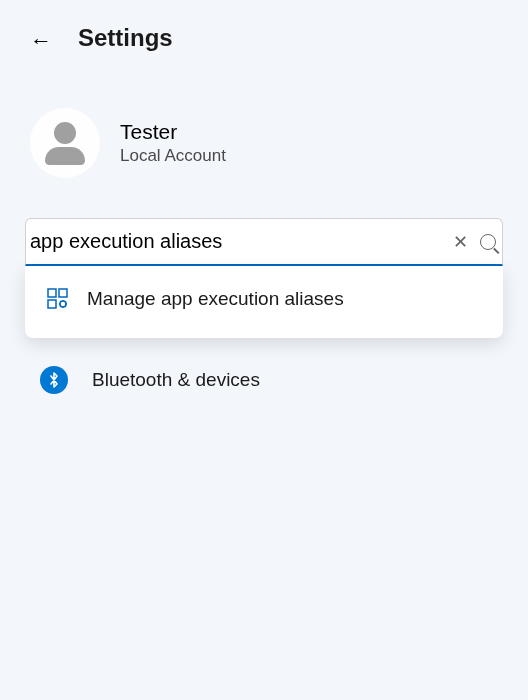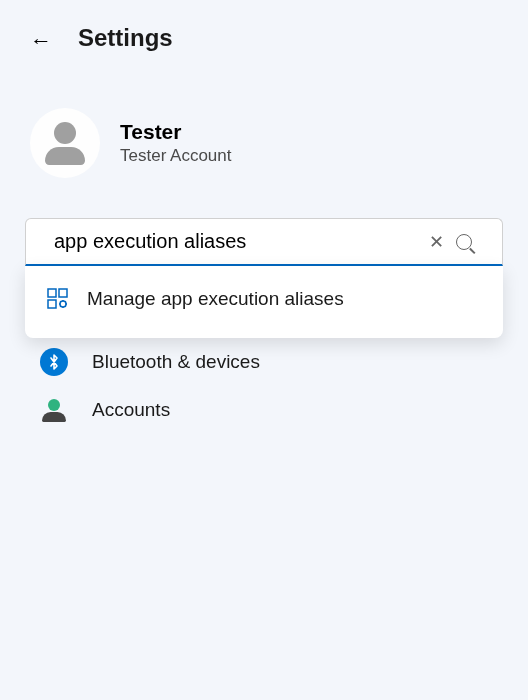--- a/index.html
+++ b/index.html
@@ -60,41 +60,41 @@
       border-radius: 20px 20px 6px 6px;
       background: #a0a0a0;
     }
     .user-info {
       display: flex;
       flex-direction: column;
       gap: 2px;
     }
     .user-name {
       font-size: 21px;
-      font-weight: 700;
+      font-weight: 400;
       color: #000;
     }
     .user-type {
       font-size: 17px;
       color: #4a4a4a;
     }
     .search-container {
       margin: 10px 25px 0 25px;
       position: relative;
     }
     .search-box {
       width: 100%;
       height: 48px;
       background: #ffffff;
       border: 1px solid #d0d0d0;
       border-bottom: 2px solid #0067c0;
       border-radius: 6px 6px 0 0;
       display: flex;
       align-items: center;
-      padding: 0 28px;
+      padding: 0 4px;
     }
     .search-input {
       flex: 1;
       border: none;
       outline: none;
       font-size: 20px;
       color: #000;
       background: transparent;
     }
     .clear-icon {
@@ -158,21 +158,21 @@
       font-size: 19px;
       color: #1a1a1a;
     }
     .nav-list {
       margin-top: 72px;
       padding: 0 25px;
     }
     .nav-item {
       display: flex;
       align-items: center;
-      padding: 10px 15px;
+      padding: 28px 15px;
       gap: 24px;
       cursor: pointer;
       border-radius: 6px;
     }
     .nav-icon {
       width: 28px;
       height: 28px;
       display: flex;
       align-items: center;
       justify-content: center;
@@ -234,21 +234,21 @@
   <span class="header-title">Settings</span>
 </div>
 
 <div class="user-section">
   <div class="avatar">
     <div class="avatar-head"></div>
     <div class="avatar-body"></div>
   </div>
   <div class="user-info">
     <span class="user-name">Tester</span>
-    <span class="user-type">Tester Account</span>
+    <span class="user-type">Local Account</span>
   </div>
 </div>
 
 <div class="search-container">
   <div class="search-box">
     <input class="search-input" type="text" value="app execution aliases" style="">
     <span class="clear-icon">✕</span>
     <span class="search-icon-btn">
       <span class="magnify"></span>
     </span>
@@ -278,23 +278,14 @@
             <path d="M3 5 L9 13 L6 16 L6 2 L9 5 L3 13" fill="none" stroke="#fff" stroke-width="1.6" stroke-linejoin="round" stroke-linecap="round"></path>
           </svg>
       </span>
     </span>
     <span class="nav-label">Bluetooth &amp; devices</span>
   </div>
 
 
 
 
-  <div class="nav-item">
-    <span class="nav-icon">
-      <span class="account-icon-shape">
-        <span class="account-head"></span>
-        <span class="account-body"></span>
-      </span>
-    </span>
-    <span class="nav-label">Accounts</span>
-  </div>
 
 </div>
 
 </body></html>

